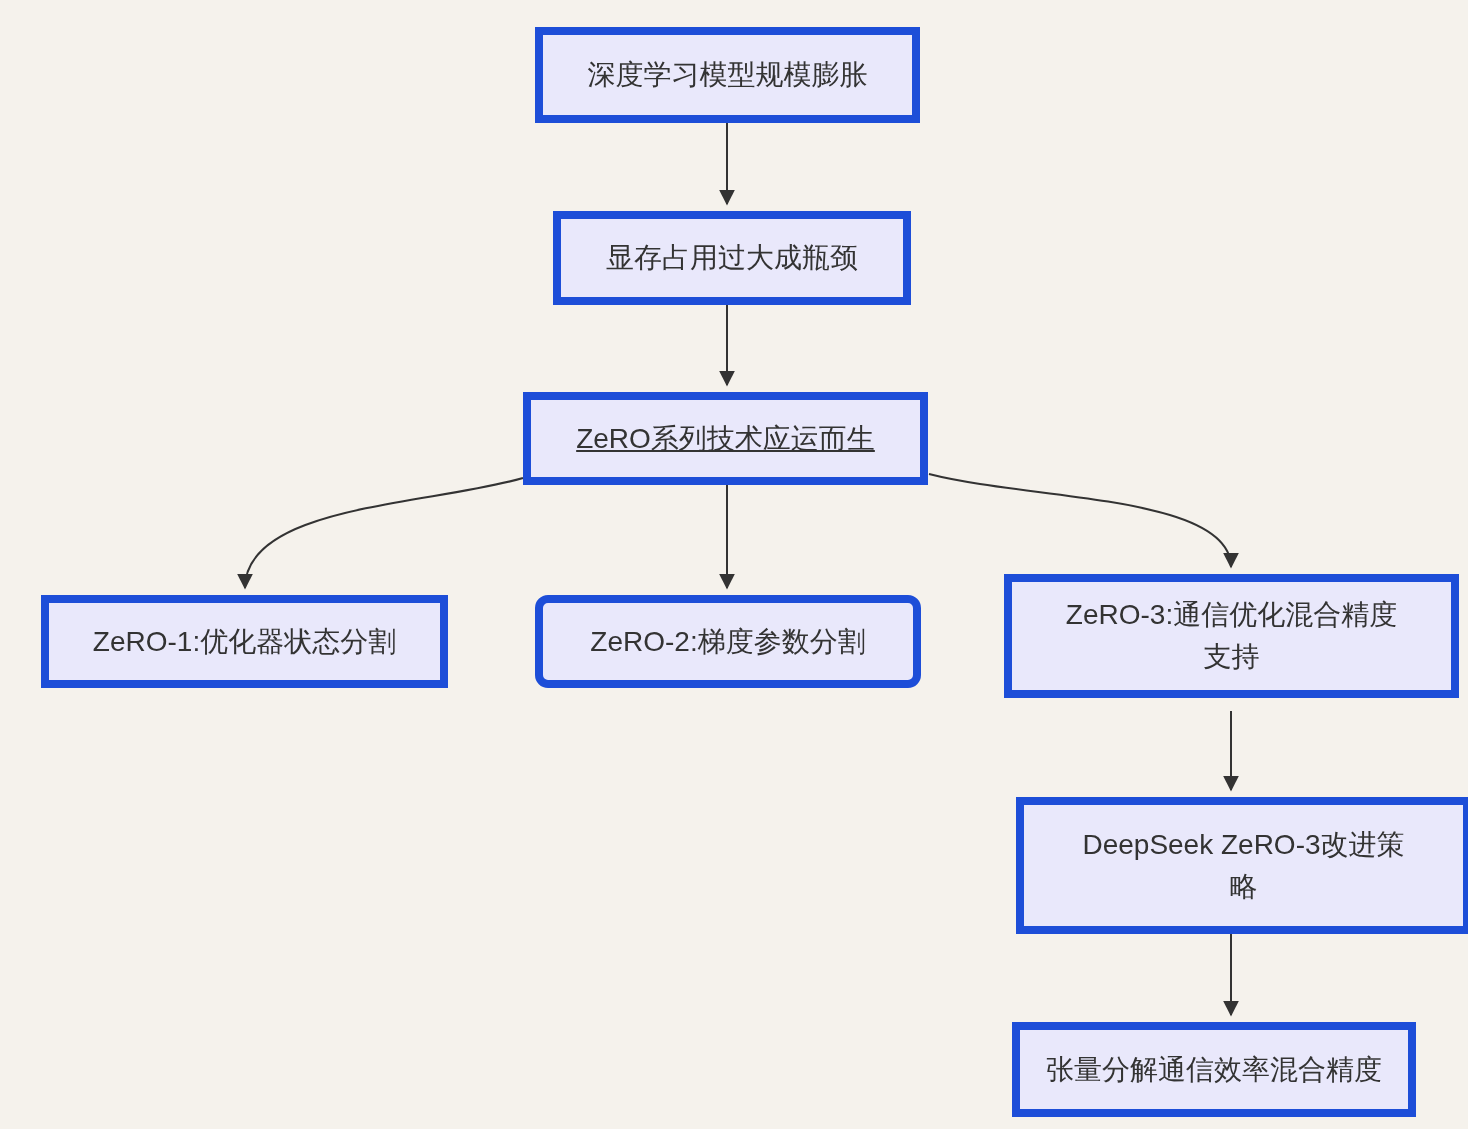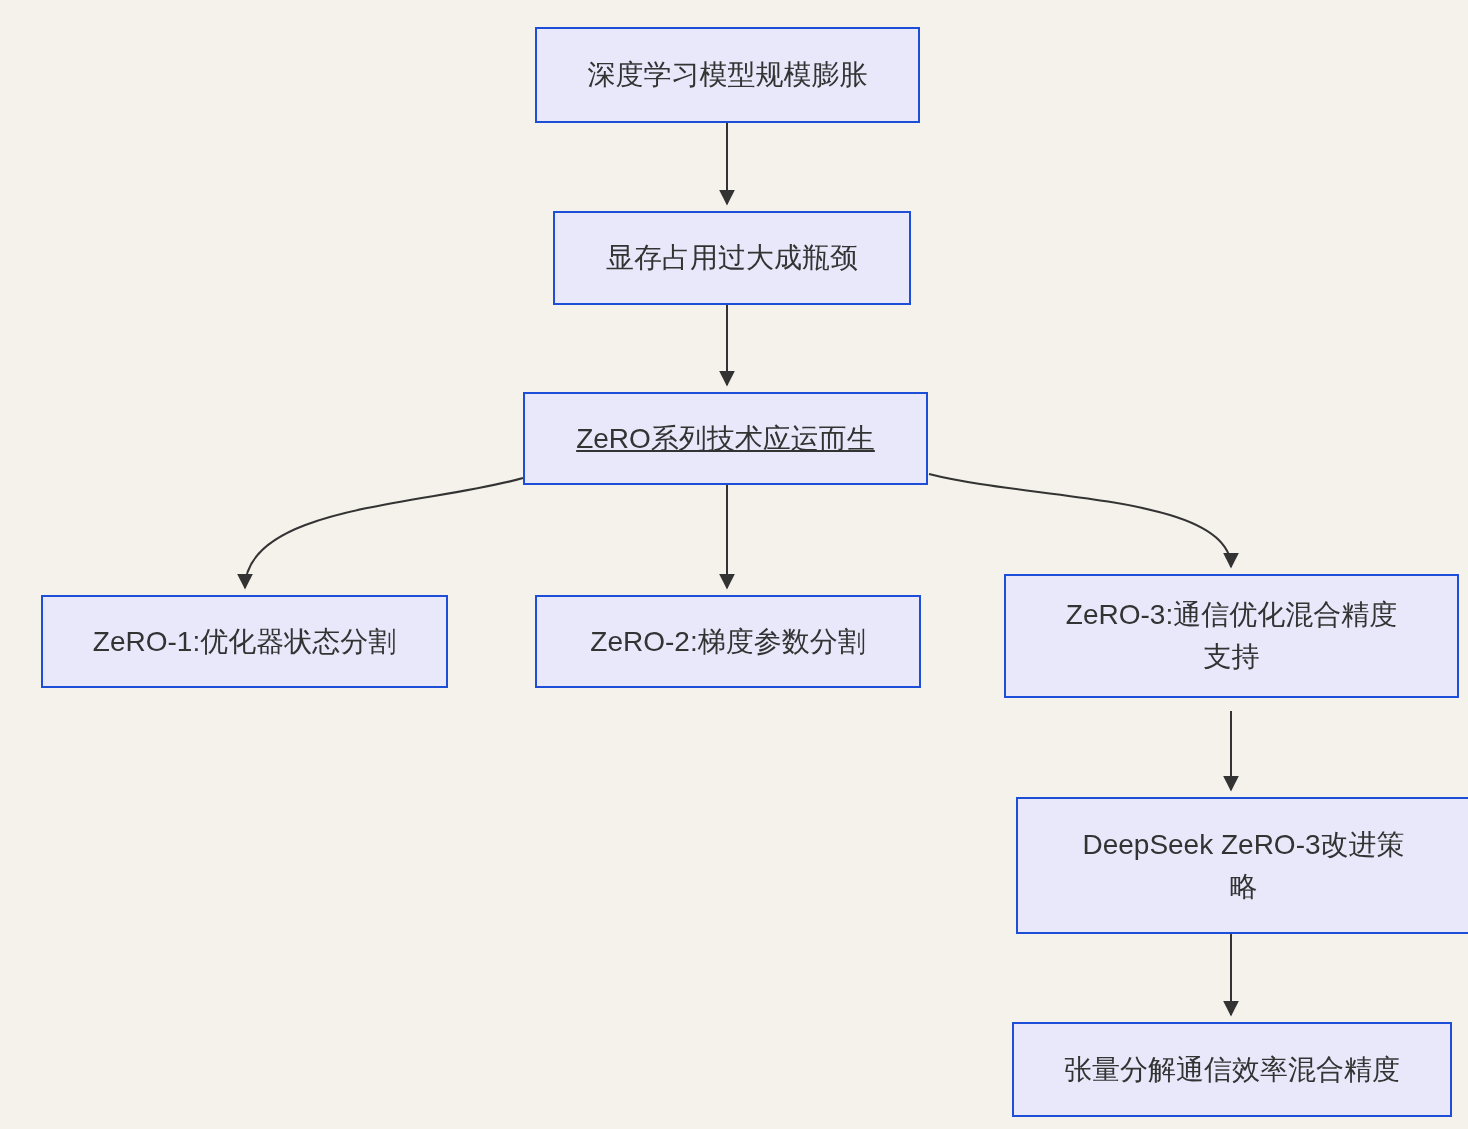--- a/index.html
+++ b/index.html
@@ -20,38 +20,38 @@
     left: 0;
     top: 0;
     width: 1468px;
     height: 1129px;
     pointer-events: none;
   }
   .node {
     position: absolute;
     box-sizing: border-box;
     background: #e9e8fb;
-    border: 2px solid #1d4ed8;
+    border: 8px solid #1d4ed8;
     color: #333333;
     font-size: 28px;
     line-height: 42px;
     display: flex;
     align-items: center;
     justify-content: center;
     text-align: center;
     white-space: pre-line;
   }
   .node-a { left: 535px;  top: 27px;   width: 385px; height: 96px; }
   .node-b { left: 553px;  top: 211px;  width: 358px; height: 94px; }
   .node-c { left: 523px;  top: 392px;  width: 405px; height: 93px; text-decoration: underline; }
   .node-d { left: 41px;   top: 595px;  width: 407px; height: 93px; }
-  .node-e { left: 535px;  top: 595px;  width: 386px; height: 93px; }
+  .node-e { left: 535px;  top: 595px;  width: 386px; height: 93px; border-radius: 13px; }
   .node-f { left: 1004px; top: 574px;  width: 455px; height: 124px; }
   .node-g { left: 1004px; top: 797px;  width: 455px; height: 137px; margin-left: 12px; }
-  .node-h { left: 1012px; top: 1022px; width: 440px; height: 95px; }
+  .node-h { left: 1012px; top: 1022px; width: 404px; height: 95px; }
   .edge {
     fill: none;
     stroke: #333333;
     stroke-width: 2px;
   }
 </style>
 </head>
 <body>
 
 <div id="canvas">

